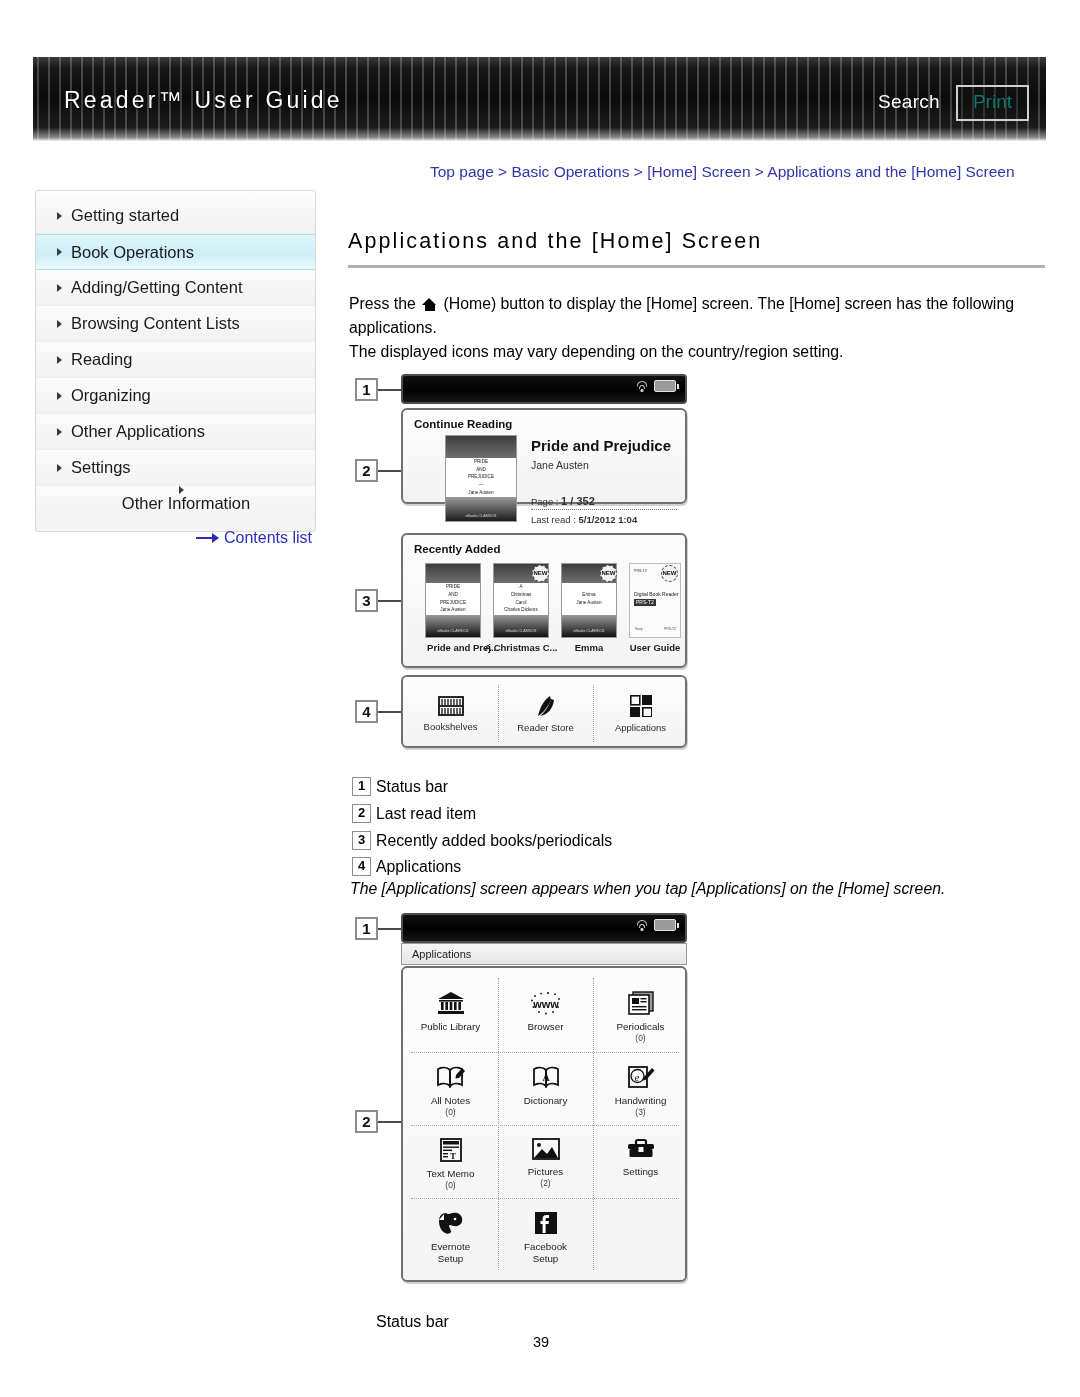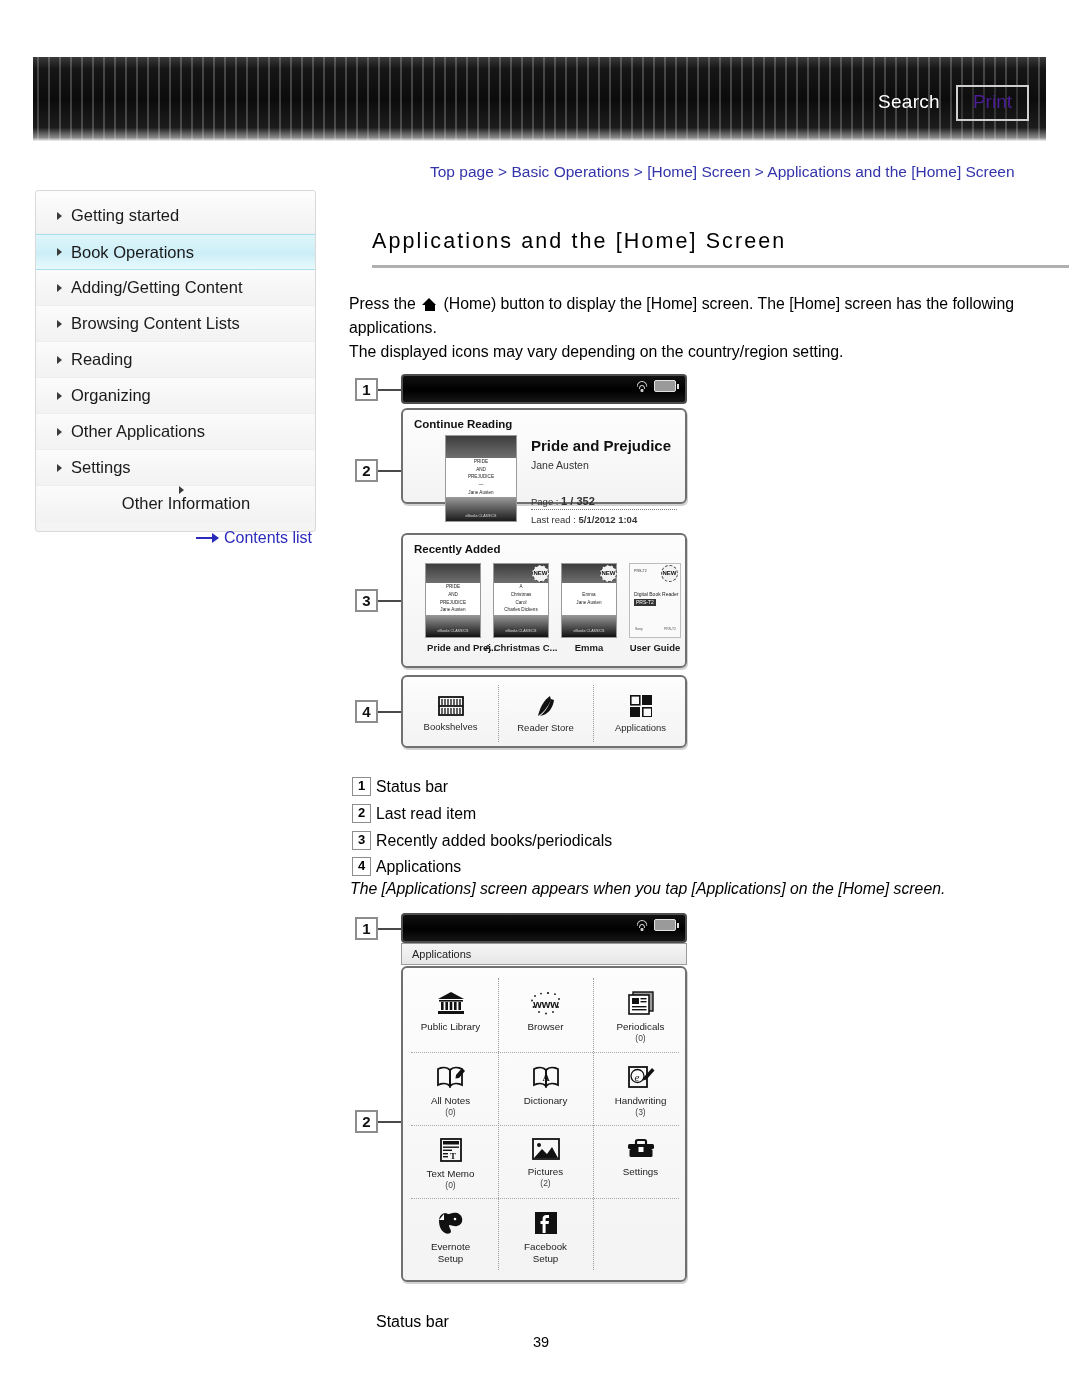--- a/index.html
+++ b/index.html
@@ -28,21 +28,21 @@
     position: absolute; left: 31px; top: 30px;
     color: #fff; font-size: 23px; letter-spacing: 3.2px; font-weight: 400;
     text-shadow: 0 1px 1px #000;
   }
   .header-search {
     position: absolute; right: 106px; top: 34px;
     color: #fff; font-size: 19px; letter-spacing: 0.3px;
   }
   .header-print {
     position: absolute; right: 17px; top: 28px;
-    color: #4c1d95; font-size: 19px; padding: 4px 15px 6px;
+    color: #0f766e; font-size: 19px; padding: 4px 15px 6px;
     border: 2px solid #cfcfcf; background: rgba(20,20,20,0.35);
   }
 
   
   .breadcrumb {
     position: absolute; left: 430px; top: 163px;
     font-size: 15.5px; color: #3333aa; white-space: nowrap;
   }
 
   
@@ -83,21 +83,21 @@
     content: ""; position: absolute; right: -1px; top: -4px;
     border-left: 7px solid #2b2bbb;
     border-top: 5px solid transparent;
     border-bottom: 5px solid transparent;
   }
 
   
   .page-title {
     position: absolute; left: 348px; top: 229px; width: 697px;
     font-size: 21.5px; letter-spacing: 2.1px; font-weight: 400;
-    padding-bottom: 11px; border-bottom: 3px solid #b0b0b0; margin-left: 24px;
+    padding-bottom: 11px; border-bottom: 3px solid #b0b0b0;
   }
   .intro {
     position: absolute; left: 349px; top: 292px; width: 696px;
     font-size: 15.8px; line-height: 24px;
   }
   .home-glyph {
     display: inline-block; width: 15px; height: 13px;
     position: relative; vertical-align: -2px; margin: 0 2px;
   }
   .home-glyph::before {
@@ -204,20 +204,21 @@
   .hdiv { position: absolute; height: 0; border-top: 1px dotted #a8a8a8; }
 
   .footer-status { position: absolute; left: 376px; top: 1313px; font-size: 16px; }
   .page-no { position: absolute; left: 533px; top: 1334px; font-size: 14.5px; }
 </style>
 </head>
 <body>
 
 <div class="header-wrap">
   <div class="header-bar"></div>
+  <div class="header-title">Reader™ User Guide</div>
   <div class="header-search">Search</div>
   <div class="header-print">Print</div>
 </div>
 
 <div class="breadcrumb">Top page &gt; Basic Operations &gt; [Home] Screen &gt; Applications and the [Home] Screen</div>
 
 <div class="sidebar">
   <div class="nav-item">
     <span class="nav-arrow"></span>
     <span>Getting started</span>

